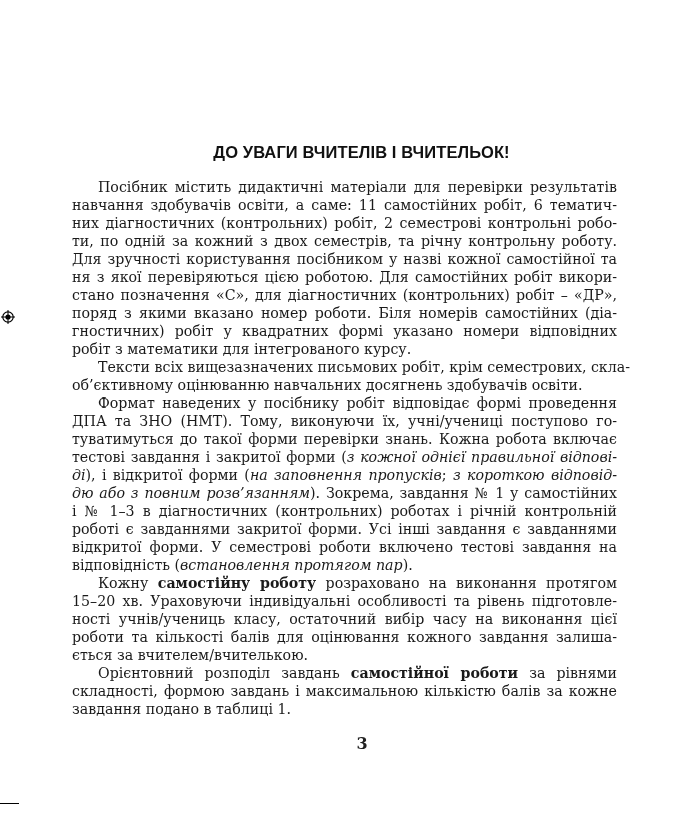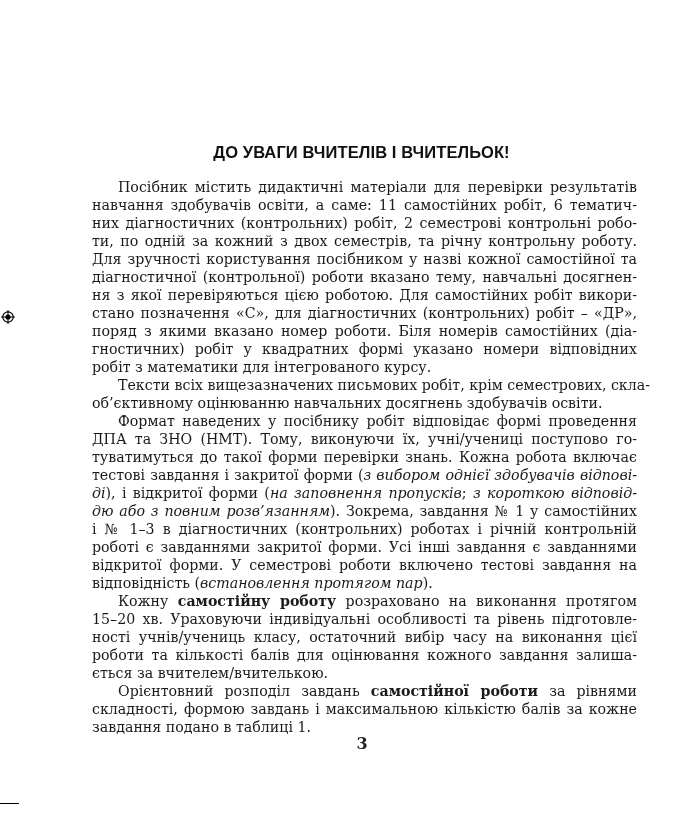--- a/index.html
+++ b/index.html
@@ -7,21 +7,21 @@
     width: 699px; height: 820px; background: #ffffff; position: relative; overflow: hidden;
     font-family: "DejaVu Serif", "Liberation Serif", serif; color: #1a1a1a;
   }
   .page { position: absolute; left: 0; top: 0; width: 699px; height: 820px; }
   .title {
     position: absolute; left: 89px; width: 545px; top: 143px; text-align: center;
     font-family: "Liberation Sans", "DejaVu Sans", sans-serif; font-weight: bold; font-size: 16.5px;
     letter-spacing: 0.1px; color: #111;
   }
   .body {
-    position: absolute; left: 92px; top: 178px; width: 545px;
+    position: absolute; left: 72px; top: 178px; width: 545px;
     font-size: 14.2px; line-height: 18px;
   }
   .line {
     display: block; height: 18px; white-space: nowrap;
     text-align: justify; text-align-last: justify; overflow: visible;
   }
   .line.last { text-align-last: left; }
   .line.indent { padding-left: 26px; }
   .line .b { font-weight: bold; }
   .line .i { font-style: italic; }
@@ -50,36 +50,35 @@
 
   <div class="title">ДО УВАГИ ВЧИТЕЛІВ І ВЧИТЕЛЬОК!</div>
 
   <div class="body" id="body">
       <div>
         <span class="line indent"><span>Посібник містить дидактичні матеріали для перевірки результатів</span></span>
         <span class="line"><span>навчання здобувачів освіти, а саме: 11 самостійних робіт, 6 тематич-</span></span>
         <span class="line"><span>них діагностичних (контрольних) робіт, 2 семестрові контрольні робо-</span></span>
         <span class="line"><span>ти, по одній за кожний з двох семестрів, та річну контрольну роботу.</span></span>
         <span class="line"><span>Для зручності користування посібником у назві кожної самостійної та</span></span>
-        <span class="line"><span>діагностичної (контрольної) роботи вказано тему, навчальні досягнен-</span></span>
         <span class="line"><span>ня з якої перевіряються цією роботою. Для самостійних робіт викори-</span></span>
         <span class="line"><span>стано позначення «С», для діагностичних (контрольних) робіт – «ДР»,</span></span>
         <span class="line"><span>поряд з якими вказано номер роботи. Біля номерів самостійних (діа-</span></span>
         <span class="line"><span>гностичних) робіт у квадратних формі указано номери відповідних</span></span>
         <span class="line last"><span>робіт з математики для інтегрованого курсу.</span></span>
       </div>
       <div>
         <span class="line indent"><span>Тексти всіх вищезазначених письмових робіт, крім семестрових, скла-</span></span>
         <span class="line last"><span>об’єктивному оцінюванню навчальних досягнень здобувачів освіти.</span></span>
       </div>
       <div>
         <span class="line indent"><span>Формат наведених у посібнику робіт відповідає формі проведення</span></span>
         <span class="line"><span>ДПА та ЗНО (НМТ). Тому, виконуючи їх, учні/учениці поступово го-</span></span>
         <span class="line"><span>туватимуться до такої форми перевірки знань. Кожна робота включає</span></span>
-        <span class="line"><span>тестові завдання і закритої форми (</span><span class="i">з вибором однієї здобувачів відпові-</span></span>
+        <span class="line"><span>тестові завдання і закритої форми (</span><span class="i">з кожної однієї правильної відпові-</span></span>
         <span class="line"><span class="i">ді</span><span>), і відкритої форми (</span><span class="i">на заповнення пропусків</span><span>; </span><span class="i">з короткою відповід-</span></span>
         <span class="line"><span class="i">дю або з повним розв’язанням</span><span>). Зокрема, завдання № 1 у самостійних</span></span>
         <span class="line"><span>і № 1–3 в діагностичних (контрольних) роботах і річній контрольній</span></span>
         <span class="line"><span>роботі є завданнями закритої форми. Усі інші завдання є завданнями</span></span>
         <span class="line"><span>відкритої форми. У семестрові роботи включено тестові завдання на</span></span>
         <span class="line last"><span>відповідність (</span><span class="i">встановлення протягом пар</span><span>).</span></span>
       </div>
       <div>
         <span class="line indent"><span>Кожну </span><span class="b">самостійну роботу</span><span> розраховано на виконання протягом</span></span>
         <span class="line"><span>15–20 хв. Ураховуючи індивідуальні особливості та рівень підготовле-</span></span>

